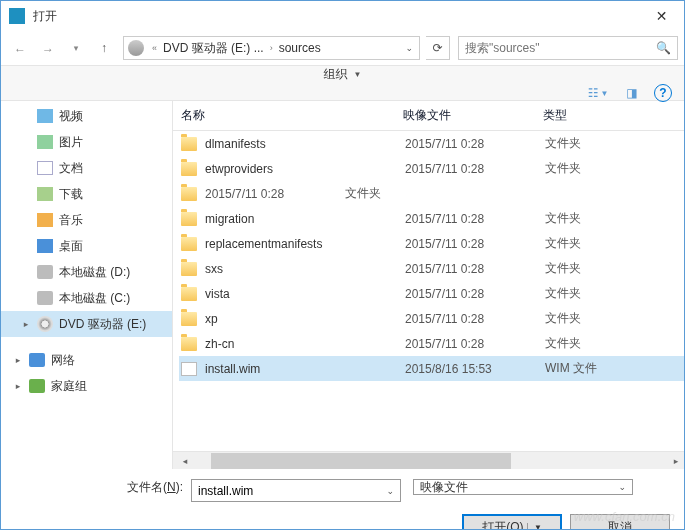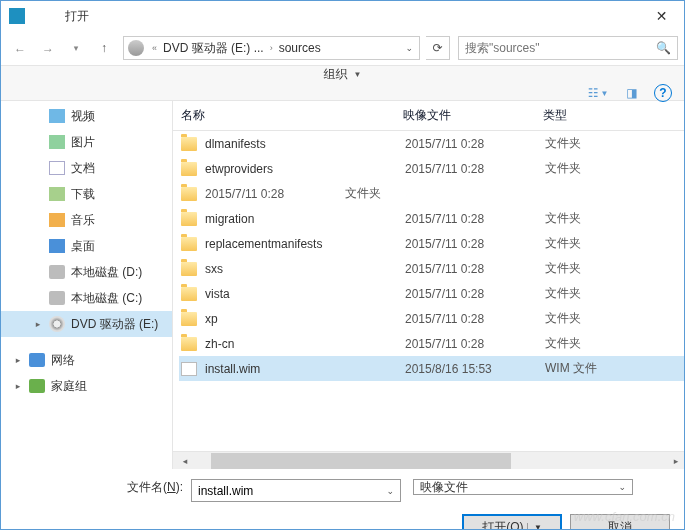--- a/index.html
+++ b/index.html
@@ -1,18 +1,18 @@
 <!DOCTYPE html>
 <html><head>
   <meta charset="utf-8">
   <style>
     * { margin: 0; padding: 0; box-sizing: border-box; font-family: "Microsoft YaHei", "Segoe UI", sans-serif; }
     body { width: 685px; height: 530px; background: #fff; border: 1px solid #5a9bd5; overflow: hidden; font-size: 12px; color: #333; }
 
-    .titlebar { height: 30px; display: flex; align-items: center; padding: 0 0 0 8px; background: #fff; gap: 32px; }
+    .titlebar { height: 30px; display: flex; align-items: center; padding: 0 0 0 8px; background: #fff; }
     .titlebar-icon { width: 16px; height: 16px; background: #1e90c0; margin-right: 8px; }
     .titlebar-text { flex: 1; font-size: 12px; }
     .titlebar-close { width: 45px; height: 30px; display: flex; align-items: center; justify-content: center; font-size: 14px; }
 
     .navbar { height: 34px; display: flex; align-items: center; padding: 0 6px; gap: 2px; }
     .nav-btn { width: 26px; height: 26px; display: flex; align-items: center; justify-content: center; color: #888; border-radius: 2px; }
     .nav-btn.enabled { color: #555; }
     .breadcrumb { flex: 1; height: 24px; border: 1px solid #ccc; display: flex; align-items: center; padding-left: 4px; margin: 0 4px; overflow: hidden; }
     .breadcrumb .bc-icon { width: 16px; height: 16px; background: linear-gradient(#ccc,#999); border-radius: 50%; margin-right: 4px; flex-shrink: 0; }
     .breadcrumb .bc-sep { padding: 0 4px; color: #777; font-size: 9px; }
@@ -25,21 +25,21 @@
 
     .toolbar { height: 36px; border-top: 1px solid #e5e5e5; border-bottom: 1px solid #e5e5e5; background: #f7f7f7; display: flex; align-items: center; padding: 0 12px; flex-direction: column; }
     .toolbar-left { display: flex; align-items: center; gap: 4px; }
     .toolbar-label { font-size: 12px; }
     .toolbar-drop { font-size: 8px; color: #555; margin-left: 2px; }
     .toolbar-right { margin-left: auto; display: flex; align-items: center; gap: 10px; }
     .tool-icon { width: 24px; height: 20px; display: flex; align-items: center; justify-content: center; color: #5a9bd5; border: 1px solid transparent; padding: 0 2px; }
 
     .body { display: flex; height: 368px; }
     .sidebar { width: 172px; border-right: 1px solid #e5e5e5; padding-top: 2px; overflow: hidden; }
-    .tree-item { height: 26px; display: flex; align-items: center; padding-left: 32px; gap: 6px; white-space: nowrap; }
+    .tree-item { height: 26px; display: flex; align-items: center; padding-left: 20px; gap: 6px; white-space: nowrap; }
     .tree-item.root { padding-left: 12px; }
     .tree-item.selected { background: #cde6f7; }
     .tree-caret { width: 10px; font-size: 9px; color: #666; display:inline-block; text-align:center;}
     .ico { width: 16px; height: 14px; flex-shrink: 0; display: inline-block; }
     .ico-folder { background: linear-gradient(#ffe9a6,#f7c65a); border-radius: 1px; position:relative; }
     .ico-folder::before{content:"";position:absolute;top:-3px;left:0;width:6px;height:3px;background:#f7c65a;border-radius:1px 1px 0 0;}
     .ico-video{background:#6fb8e6;}
     .ico-pic{background:#8fd19e;}
     .ico-doc{background:#fff;border:1px solid #aac;}
     .ico-down{background:#a7d08c;}

